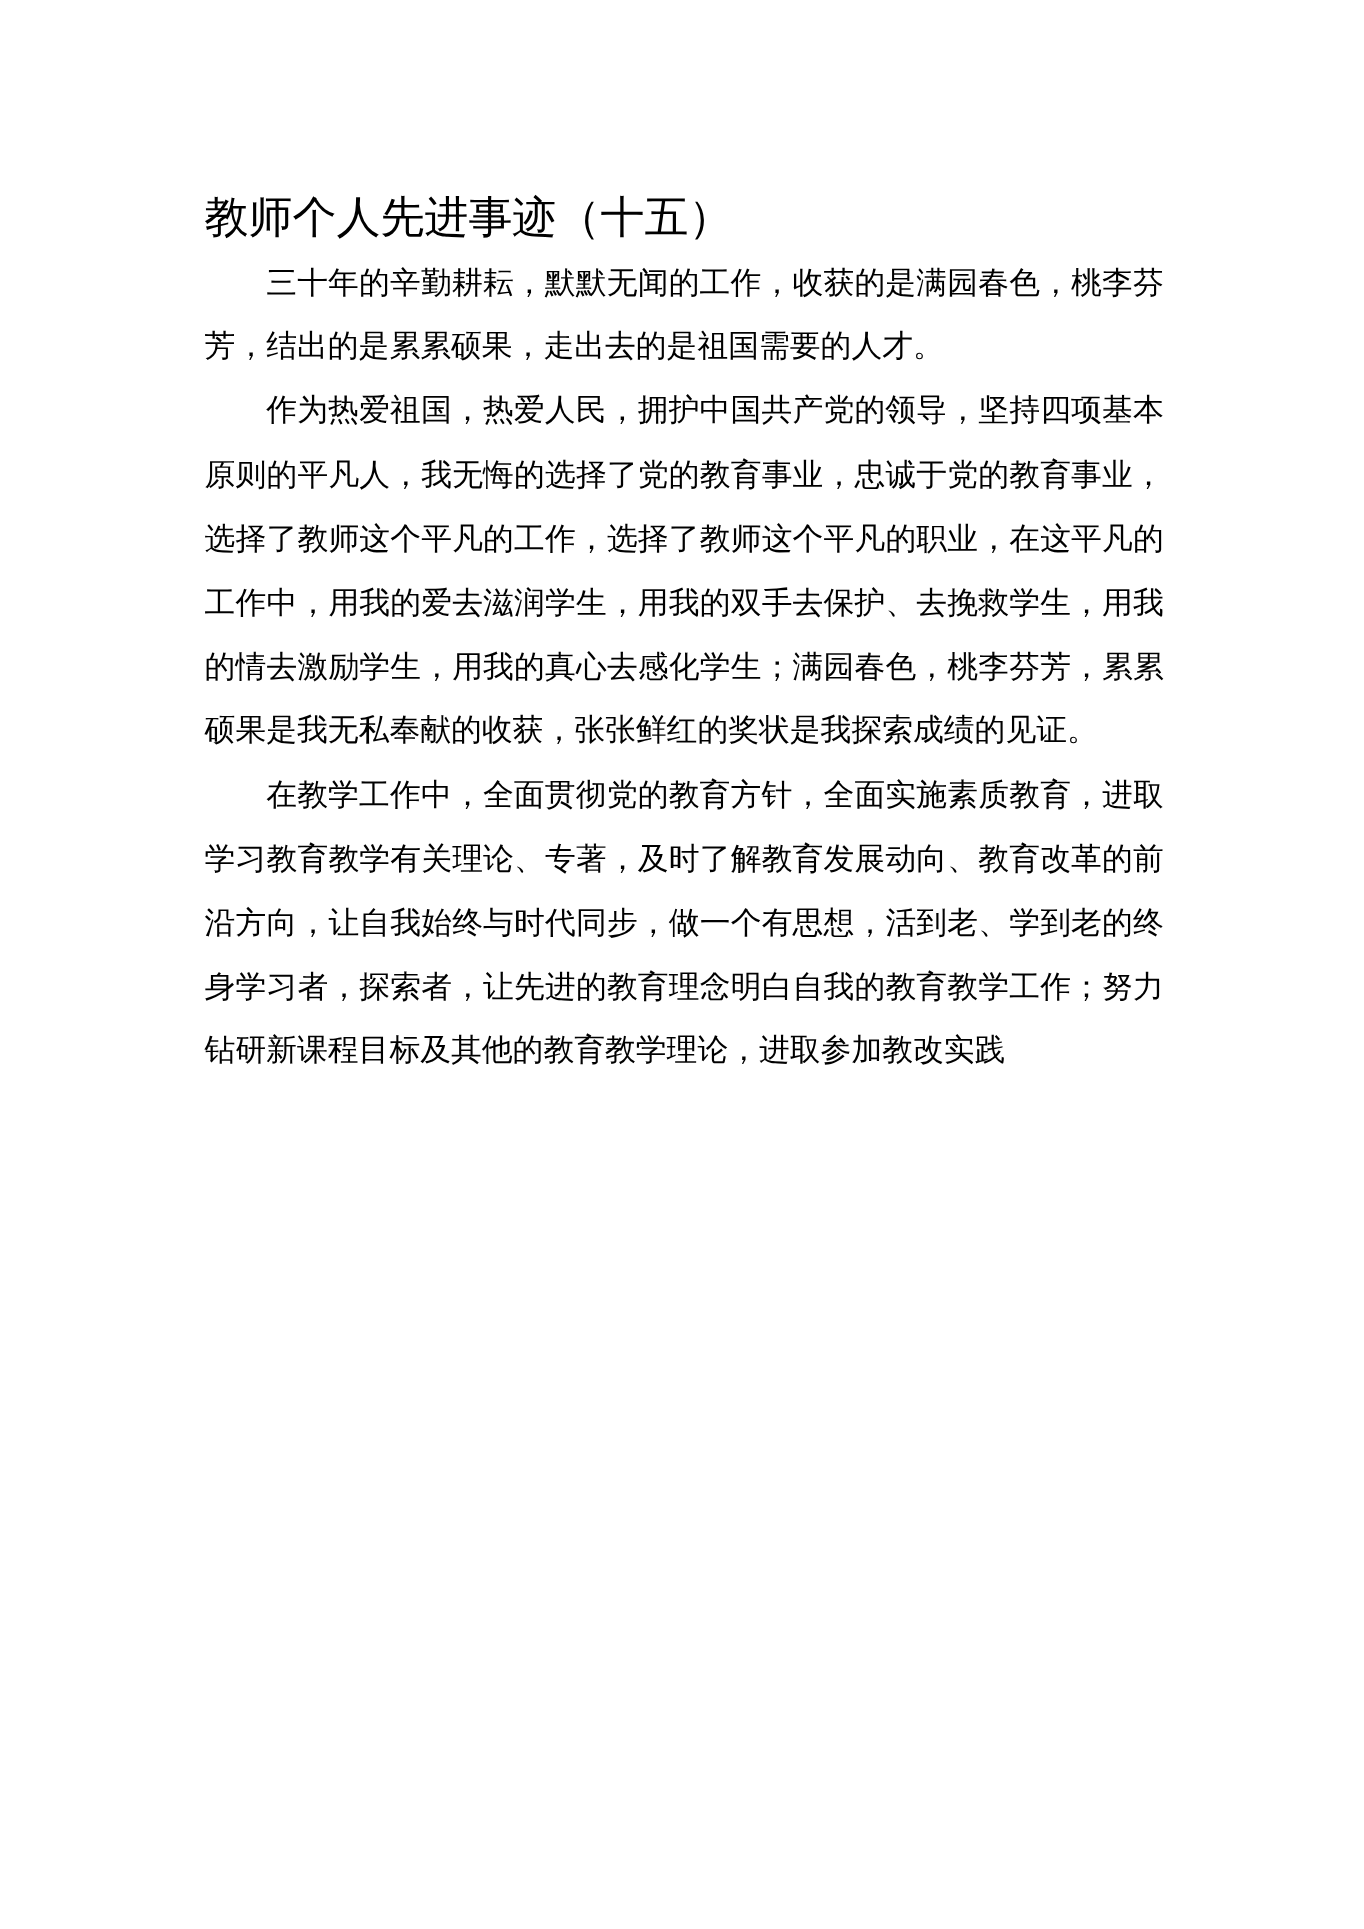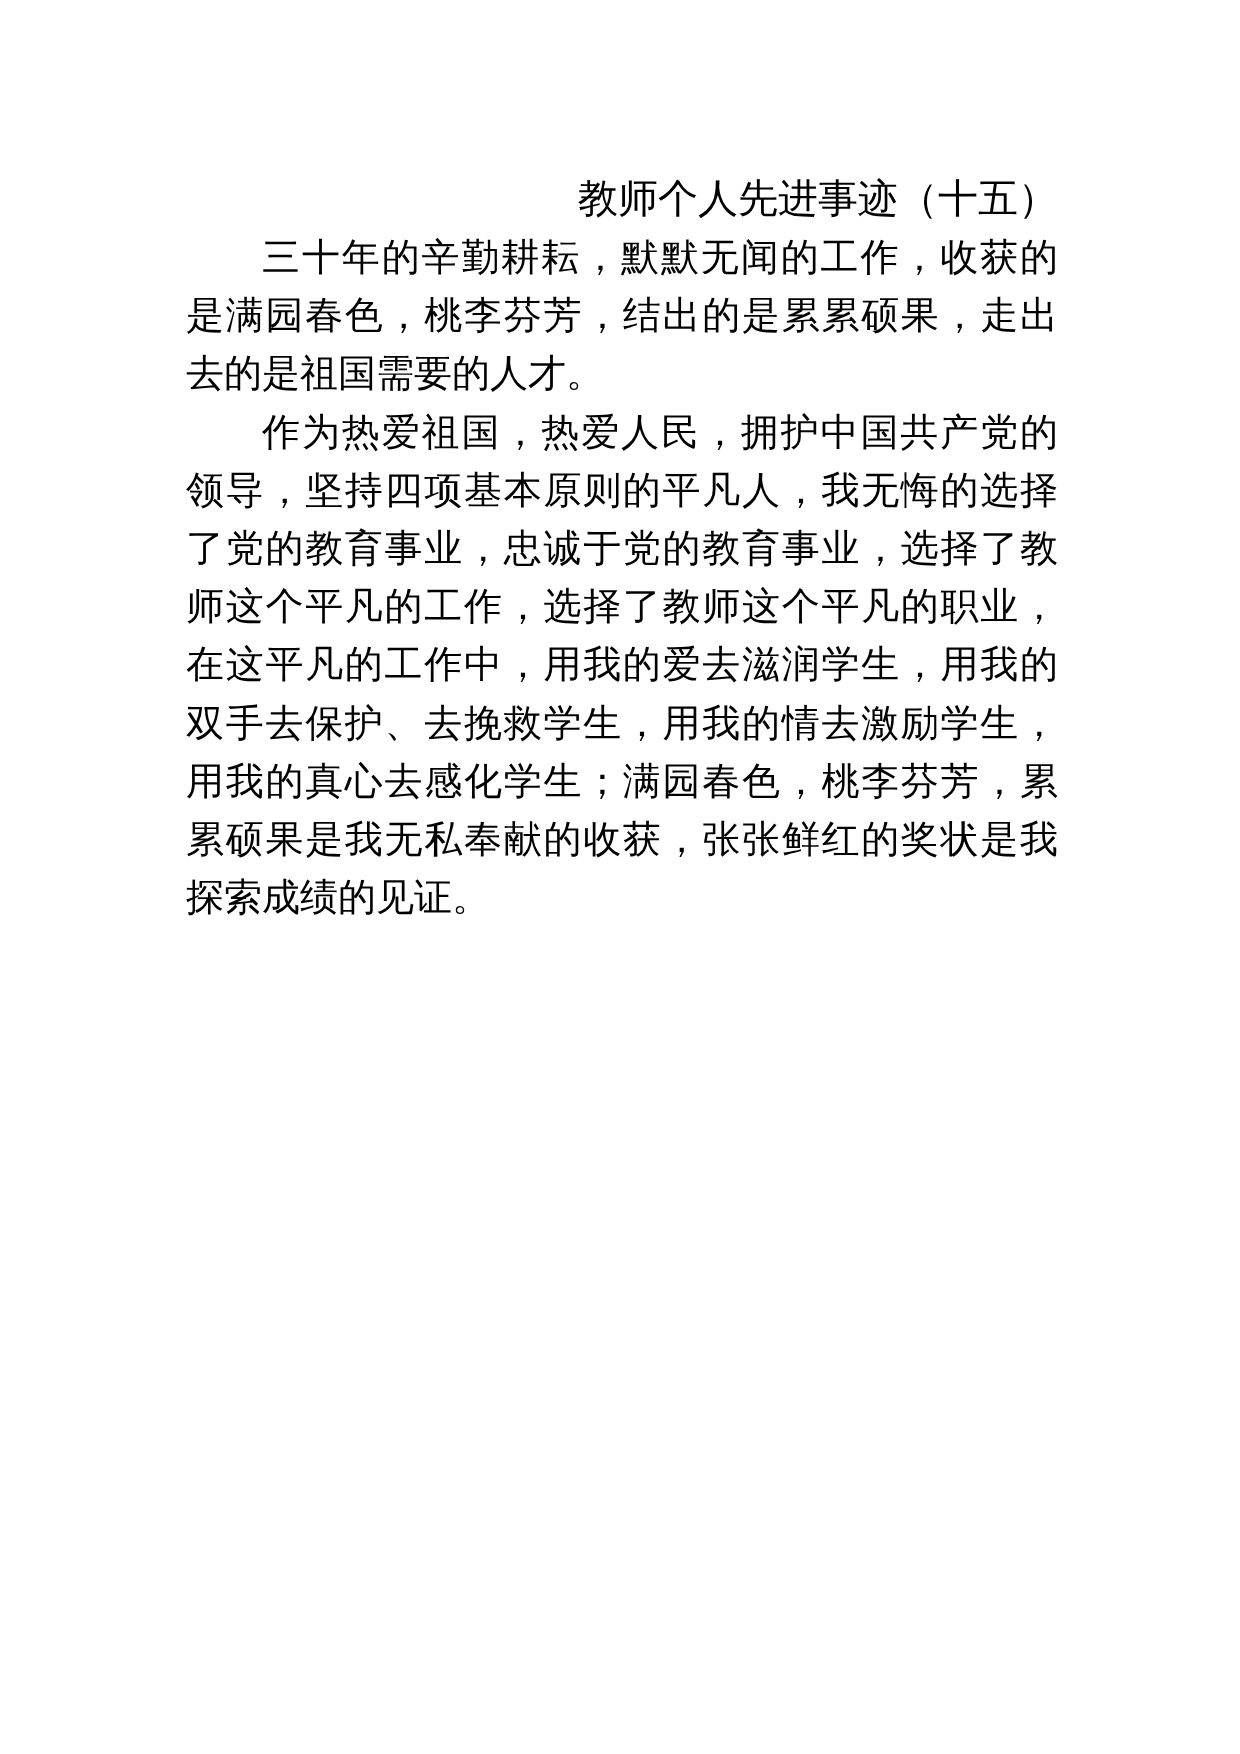--- a/index.html
+++ b/index.html
@@ -17,36 +17,37 @@
     }
     .page {
       position: absolute;
       left: 186px;
       top: 168px;
       width: 872px;
     }
     .title {
       font-size: 40px;
       line-height: 60px;
-      text-align: right;
+      text-align: left;
       margin: 0;
       padding: 0;
       font-weight: normal;
       letter-spacing: 0px;
     }
     .para {
-      font-size: 38px;
+      font-size: 28px;
       line-height: 58.2px;
       margin: 0;
       text-indent: 2em;
       text-align: justify;
       letter-spacing: 0px;
       word-break: break-all;
     }
   </style>
 </head>
 <body>
 
 <div class="page">
   <h1 class="title">教师个人先进事迹（十五）</h1>
   <p class="para">三十年的辛勤耕耘，默默无闻的工作，收获的是满园春色，桃李芬芳，结出的是累累硕果，走出去的是祖国需要的人才。</p>
   <p class="para">作为热爱祖国，热爱人民，拥护中国共产党的领导，坚持四项基本原则的平凡人，我无悔的选择了党的教育事业，忠诚于党的教育事业，选择了教师这个平凡的工作，选择了教师这个平凡的职业，在这平凡的工作中，用我的爱去滋润学生，用我的双手去保护、去挽救学生，用我的情去激励学生，用我的真心去感化学生；满园春色，桃李芬芳，累累硕果是我无私奉献的收获，张张鲜红的奖状是我探索成绩的见证。</p>
+  <p class="para">在教学工作中，全面贯彻党的教育方针，全面实施素质教育，进取学习教育教学有关理论、专著，及时了解教育发展动向、教育改革的前沿方向，让自我始终与时代同步，做一个有思想，活到老、学到老的终身学习者，探索者，让先进的教育理念明白自我的教育教学工作；努力钻研新课程目标及其他的教育教学理论，进取参加教改实践</p>
 </div>
 
 </body></html>

